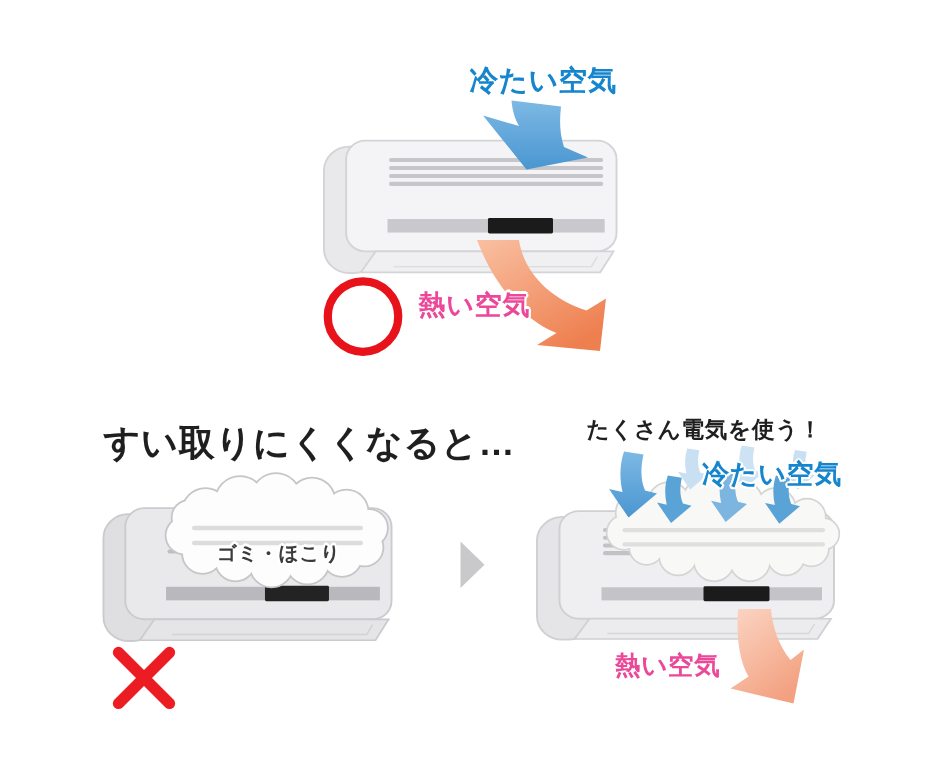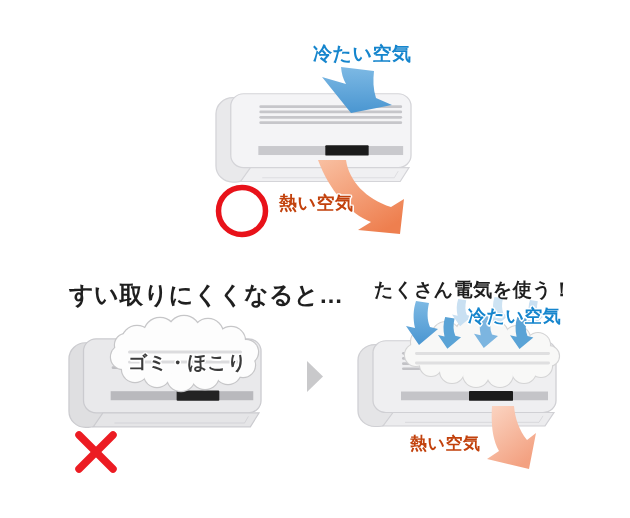--- a/index.html
+++ b/index.html
@@ -10,21 +10,21 @@
   .stage svg.canvas{position:absolute;left:0;top:0;}
   .lbl{
     position:absolute;font-weight:bold;white-space:nowrap;letter-spacing:0.5px;
   }
   .lbl.blue{
     color:#1585cd;
     text-shadow:-1.5px 0 #fff,1.5px 0 #fff,0 -1.5px #fff,0 1.5px #fff,
                 -1px -1px #fff,1px 1px #fff,-1px 1px #fff,1px -1px #fff;
   }
   .lbl.red{
-    color:#c2410c;
+    color:#ec4899;
     text-shadow:-1.5px 0 #fff,1.5px 0 #fff,0 -1.5px #fff,0 1.5px #fff,
                 -1px -1px #fff,1px 1px #fff,-1px 1px #fff,1px -1px #fff;
   }
   .lbl.black{color:#1f1f1f;}
   .lbl.dust{
     color:#3b3b3b;text-align:center;
     text-shadow:-1.5px 0 #fff,1.5px 0 #fff,0 -1.5px #fff,0 1.5px #fff,
                 -1px -1px #fff,1px 1px #fff,-1px 1px #fff,1px -1px #fff;
   }
 </style>
@@ -151,22 +151,22 @@
     </g>
   </svg>
 
   <div>
     <div class="lbl blue" style="left:313px;top:41px;font-size:19px;">冷たい空気</div>
     <div class="lbl red" style="left:279px;top:191px;font-size:18px;">熱い空気</div>
   </div>
 
   <div>
     <div class="lbl black" style="left:69px;top:279px;font-size:24px;">すい取りにくくなると…</div>
-    <div class="lbl dust" style="left:128px;top:350px;width:116px;font-size:19px;">ゴミ・ほこり</div>
+    <div class="lbl dust" style="left:128px;top:360px;width:116px;font-size:13px;">ゴミ・ほこり</div>
   </div>
 
   <div>
-    <div class="lbl black" style="left:374px;top:277px;font-size:19px;">たくさん電気を使う！</div>
+    <div class="lbl black" style="left:391px;top:277px;font-size:15px;">たくさん電気を使う！</div>
     <div class="lbl blue" style="left:468px;top:304px;font-size:18px;">冷たい空気</div>
     <div class="lbl red" style="left:410px;top:432px;font-size:17px;">熱い空気</div>
   </div>
 
 </div>
 
 </body></html>

